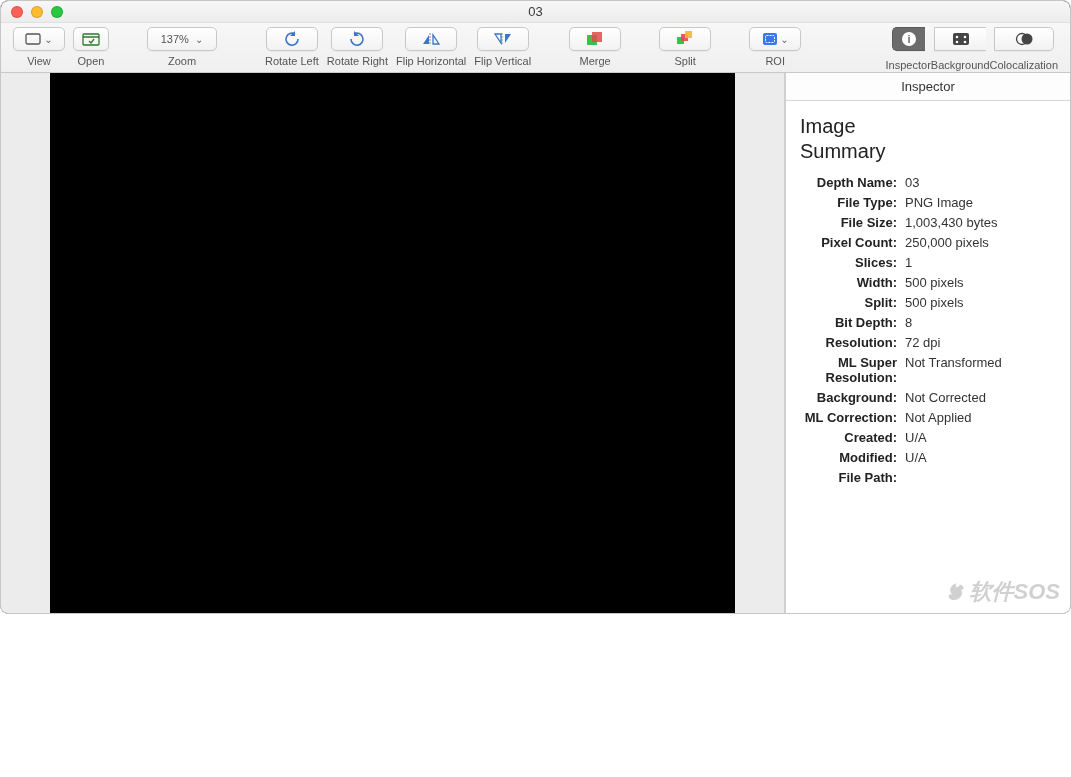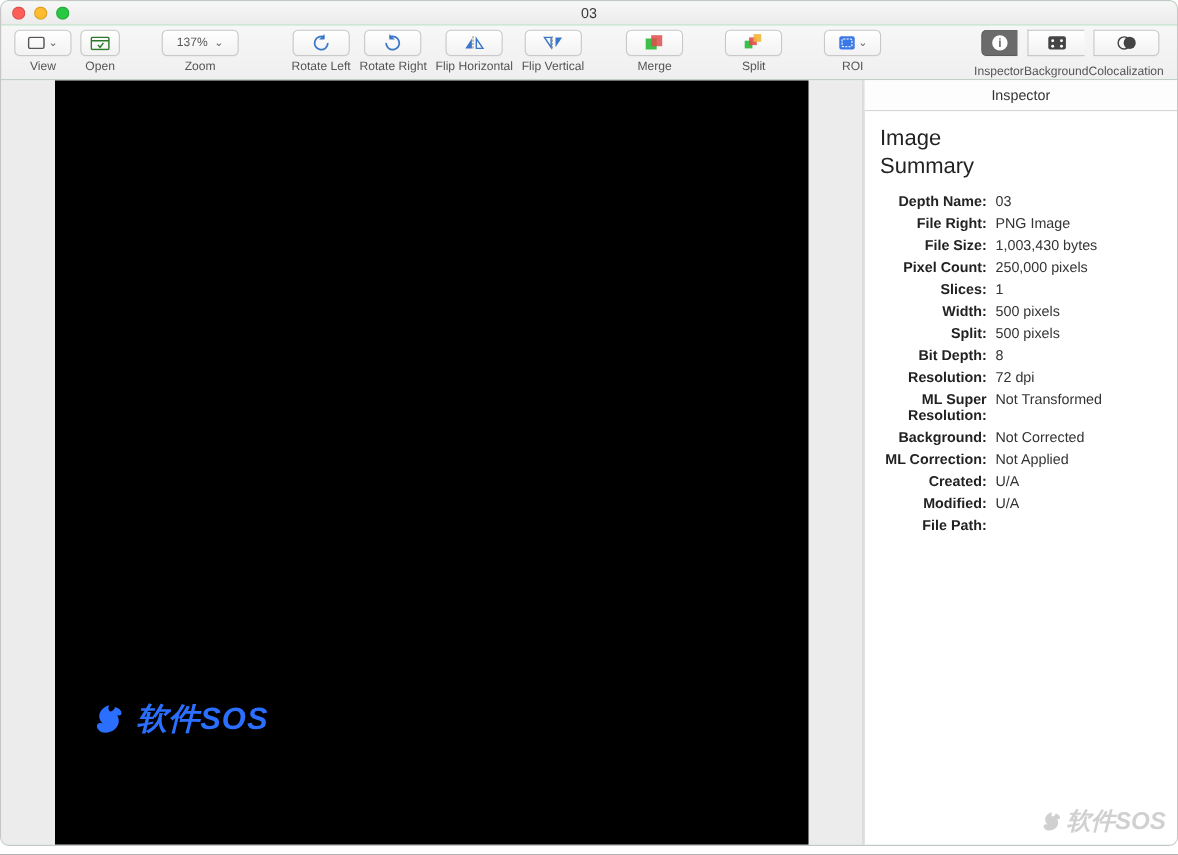--- a/index.html
+++ b/index.html
@@ -7,24 +7,24 @@
     font-family: -apple-system, "Helvetica Neue", Arial, sans-serif;
     font-size: 13px;
     color: #222;
     background: #fff;
     width: 1071px;
     height: 777px;
     overflow: hidden;
   }
   .window {
     width: 1071px;
-    height: 769px;
+    height: 614px;
     border: 1px solid #c6c6c6;
     border-radius: 8px;
-    background: #86efac;
+    background: #000000;
     display: flex;
     flex-direction: column;
     overflow: hidden;
     position: relative;
   }
   
   .titlebar {
     height: 22px;
     background: linear-gradient(#f7f7f7,#ececec);
     display: flex;
@@ -386,21 +386,21 @@
       <div class="panel">
         <h3>Image</h3>
         <h3>Summary</h3>
 
         <div class="props">
           <div class="row">
               <div class="k">Depth Name:</div>
               <div class="v">03</div>
             </div>
           <div class="row">
-              <div class="k">File Right:</div>
+              <div class="k">File Type:</div>
               <div class="v">PNG Image</div>
             </div>
           <div class="row">
               <div class="k">File Size:</div>
               <div class="v">1,003,430 bytes</div>
             </div>
           <div class="row">
               <div class="k">Pixel Count:</div>
               <div class="v">250,000 pixels</div>
             </div>

